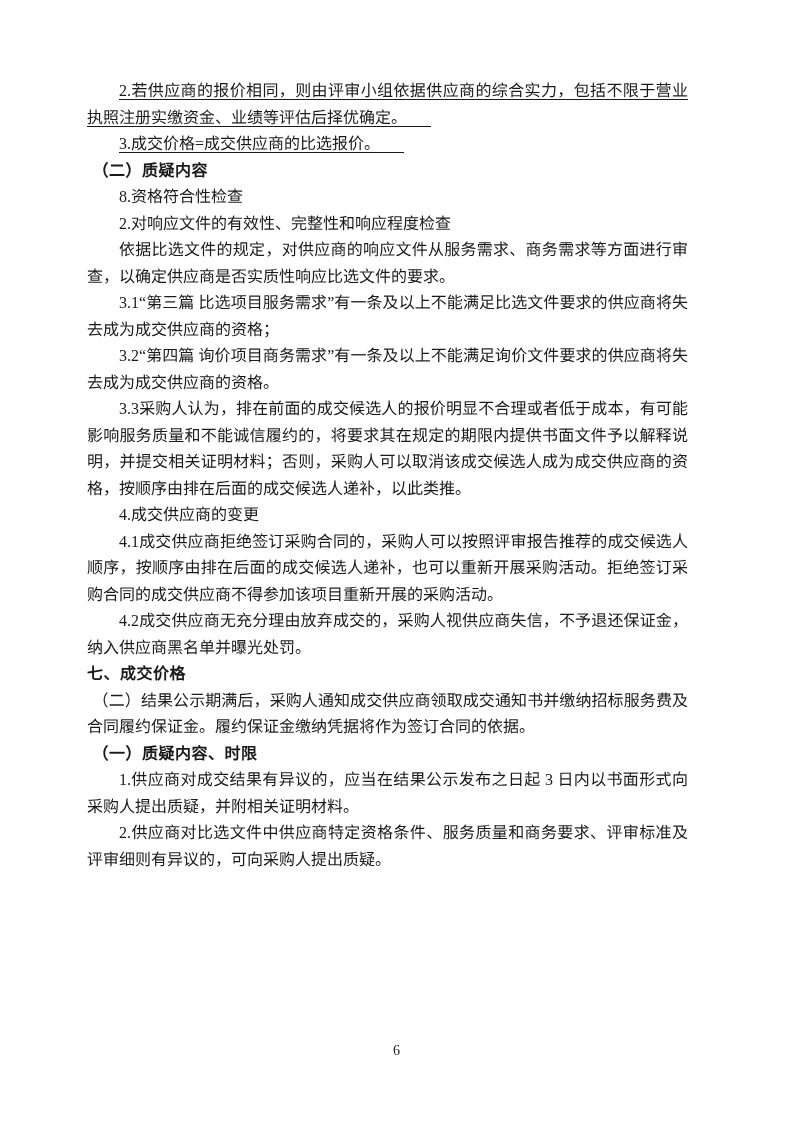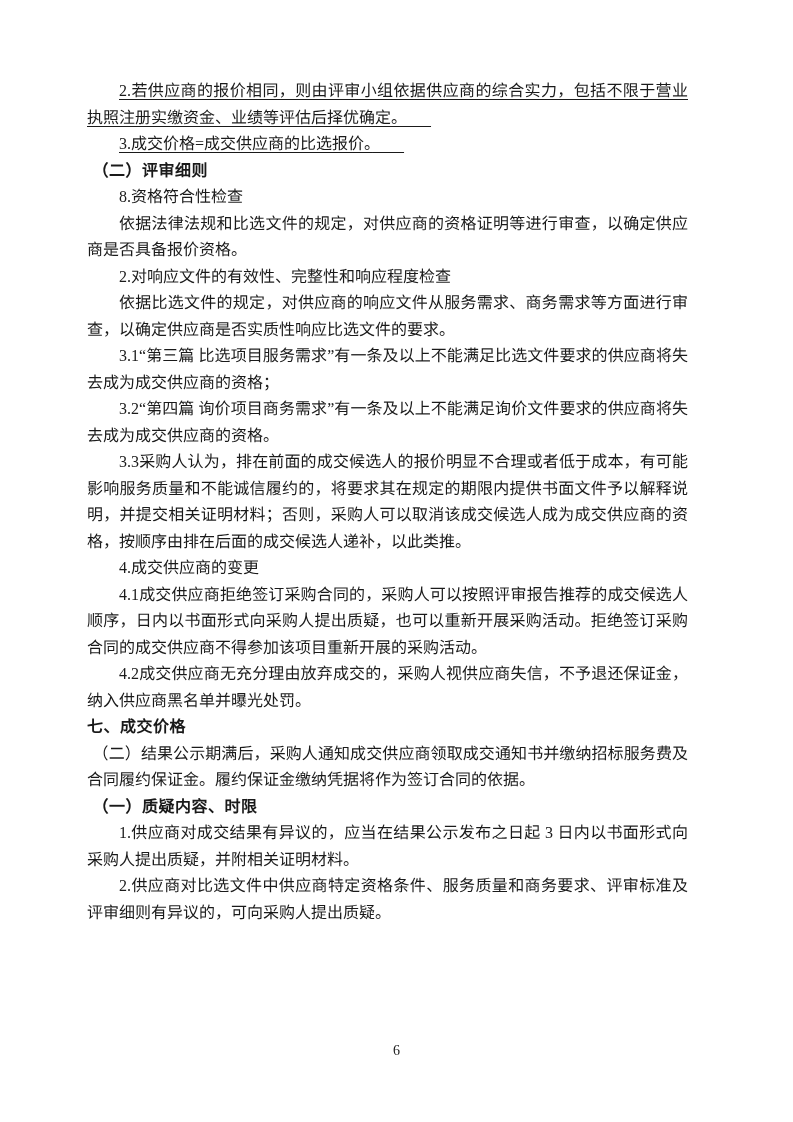--- a/index.html
+++ b/index.html
@@ -58,30 +58,29 @@
   }
 </style>
 </head>
 <body>
 
 <div class="page">
   <div class="content">
 
   <p class="p-body p-indent p-underline">2.若供应商的报价相同，则由评审小组依据供应商的综合实力，包括不限于营业执照注册实缴资金、业绩等评估后择优确定。</p>
       <p class="p-body p-indent p-underline">3.成交价格=成交供应商的比选报价。</p>
-      <p class="p-h2 p-paren">（二）评审细则</p>
+      <p class="p-h2 p-paren">（二）质疑内容</p>
       <p class="p-body p-indent">8.资格符合性检查</p>
-      <p class="p-body p-indent">依据法律法规和比选文件的规定，对供应商的资格证明等进行审查，以确定供应商是否具备报价资格。</p>
       <p class="p-body p-indent">2.对响应文件的有效性、完整性和响应程度检查</p>
       <p class="p-body p-indent">依据比选文件的规定，对供应商的响应文件从服务需求、商务需求等方面进行审查，以确定供应商是否实质性响应比选文件的要求。</p>
       <p class="p-body p-indent">3.1“第三篇 比选项目服务需求”有一条及以上不能满足比选文件要求的供应商将失去成为成交供应商的资格；</p>
       <p class="p-body p-indent">3.2“第四篇 询价项目商务需求”有一条及以上不能满足询价文件要求的供应商将失去成为成交供应商的资格。</p>
       <p class="p-body p-indent">3.3采购人认为，排在前面的成交候选人的报价明显不合理或者低于成本，有可能影响服务质量和不能诚信履约的，将要求其在规定的期限内提供书面文件予以解释说明，并提交相关证明材料；否则，采购人可以取消该成交候选人成为成交供应商的资格，按顺序由排在后面的成交候选人递补，以此类推。</p>
       <p class="p-body p-indent">4.成交供应商的变更</p>
-      <p class="p-body p-indent">4.1成交供应商拒绝签订采购合同的，采购人可以按照评审报告推荐的成交候选人顺序，日内以书面形式向采购人提出质疑，也可以重新开展采购活动。拒绝签订采购合同的成交供应商不得参加该项目重新开展的采购活动。</p>
+      <p class="p-body p-indent">4.1成交供应商拒绝签订采购合同的，采购人可以按照评审报告推荐的成交候选人顺序，按顺序由排在后面的成交候选人递补，也可以重新开展采购活动。拒绝签订采购合同的成交供应商不得参加该项目重新开展的采购活动。</p>
       <p class="p-body p-indent">4.2成交供应商无充分理由放弃成交的，采购人视供应商失信，不予退还保证金，纳入供应商黑名单并曝光处罚。</p>
       <p class="p-h1">七、成交价格</p>
       <p class="p-body p-paren">（二）结果公示期满后，采购人通知成交供应商领取成交通知书并缴纳招标服务费及合同履约保证金。履约保证金缴纳凭据将作为签订合同的依据。</p>
       <p class="p-h2 p-paren">（一）质疑内容、时限</p>
       <p class="p-body p-indent">1.供应商对成交结果有异议的，应当在结果公示发布之日起 3 日内以书面形式向采购人提出质疑，并附相关证明材料。</p>
       <p class="p-body p-indent">2.供应商对比选文件中供应商特定资格条件、服务质量和商务要求、评审标准及评审细则有异议的，可向采购人提出质疑。</p>
     </div>
 </div>
 
 <div class="footer">6</div>

